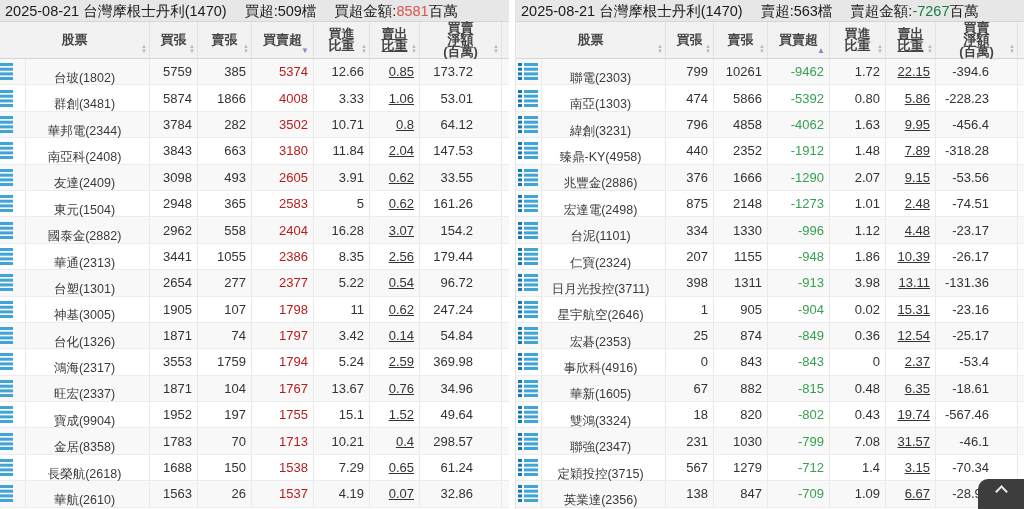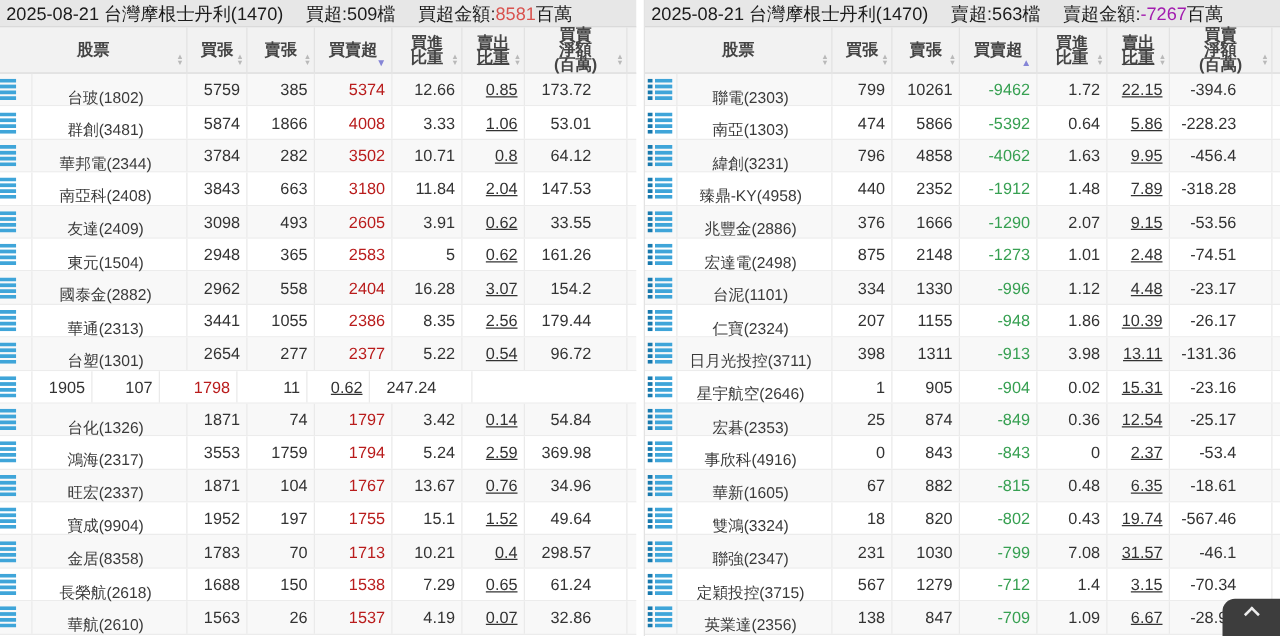--- a/index.html
+++ b/index.html
@@ -8,21 +8,21 @@
   .app { display:flex; width:1024px; height:509px; }
   .panel { width:509px; height:509px; display:flex; flex-direction:column; background:#fff; }
   .panel-right { margin-left:6px; border-left:1px solid #e3e3e3; }
 
   .panel-title { height:22px; background:#e7e7e7; border-bottom:1px solid #d6d6d6;
                  display:flex; align-items:flex-end; font-size:14.5px; color:#1b1b1b;
                  padding-left:5px; white-space:nowrap; }
   .panel-title .seg { margin-left:18px; }
   .panel-title .seg:first-child { margin-left:0; }
   .val-red { color:#d9534f; font-style:normal; }
-  .val-green { color:#a21caf; font-style:normal; }
+  .val-green { color:#15803d; font-style:normal; }
 
   .thead { display:flex; height:37px; background:#f2f2f2; border-bottom:1px solid #d5d5d5; }
   .th { position:relative; display:flex; align-items:center; justify-content:center;
         text-align:center; font-weight:bold; font-size:13px; color:#444;
         border-right:1px solid #e2e2e2; }
   .th .lines { display:flex; flex-direction:column; line-height:12px; }
   .sort-both { position:absolute; right:2px; bottom:4px; display:flex; flex-direction:column;
                font-size:6px; line-height:5px; color:#b9b9b9; font-weight:normal; }
   .sort-active { position:absolute; right:4px; bottom:3px; font-size:8px; color:#8585d6;
                  font-weight:normal; line-height:8px; }
@@ -358,20 +358,24 @@
               <rect x="0" y="0" width="4" height="3" fill="#1778ad"></rect>
               <rect x="6" y="0" width="14" height="3" fill="#3fa5d9"></rect>
               <rect x="0" y="4.7" width="4" height="3" fill="#1778ad"></rect>
               <rect x="6" y="4.7" width="14" height="3" fill="#3fa5d9"></rect>
               <rect x="0" y="9.4" width="4" height="3" fill="#1778ad"></rect>
               <rect x="6" y="9.4" width="14" height="3" fill="#3fa5d9"></rect>
               <rect x="0" y="14" width="4" height="3" fill="#1778ad"></rect>
               <rect x="6" y="14" width="14" height="3" fill="#3fa5d9"></rect>
             </svg>
           </div>
+          <div class="td c-stock">
+            <div class="s-name">神基</div>
+            <div class="s-code">(3005)</div>
+          </div>
           <div class="td c-buy">1905</div>
           <div class="td c-sell">107</div>
           <div class="td c-net net-pos">1798</div>
           <div class="td c-bpct">11</div>
           <div class="td c-spct">0.62</div>
           <div class="td c-namt">247.24</div>
         </div>
         <div class="trow">
           <div class="td c-icon">
             <svg width="20" height="17" viewBox="0 0 20 17">
@@ -653,21 +657,21 @@
               <rect x="6" y="14" width="14" height="3" fill="#3fa5d9"></rect>
             </svg>
           </div>
           <div class="td c-stock">
             <div class="s-name">南亞</div>
             <div class="s-code">(1303)</div>
           </div>
           <div class="td c-buy">474</div>
           <div class="td c-sell">5866</div>
           <div class="td c-net net-neg">-5392</div>
-          <div class="td c-bpct">0.64</div>
+          <div class="td c-bpct">0.80</div>
           <div class="td c-spct">5.86</div>
           <div class="td c-namt">-228.23</div>
         </div>
         <div class="trow">
           <div class="td c-icon">
             <svg width="20" height="17" viewBox="0 0 20 17">
               <rect x="0" y="0" width="4" height="3" fill="#1778ad"></rect>
               <rect x="6" y="0" width="14" height="3" fill="#3fa5d9"></rect>
               <rect x="0" y="4.7" width="4" height="3" fill="#1778ad"></rect>
               <rect x="6" y="4.7" width="14" height="3" fill="#3fa5d9"></rect>

